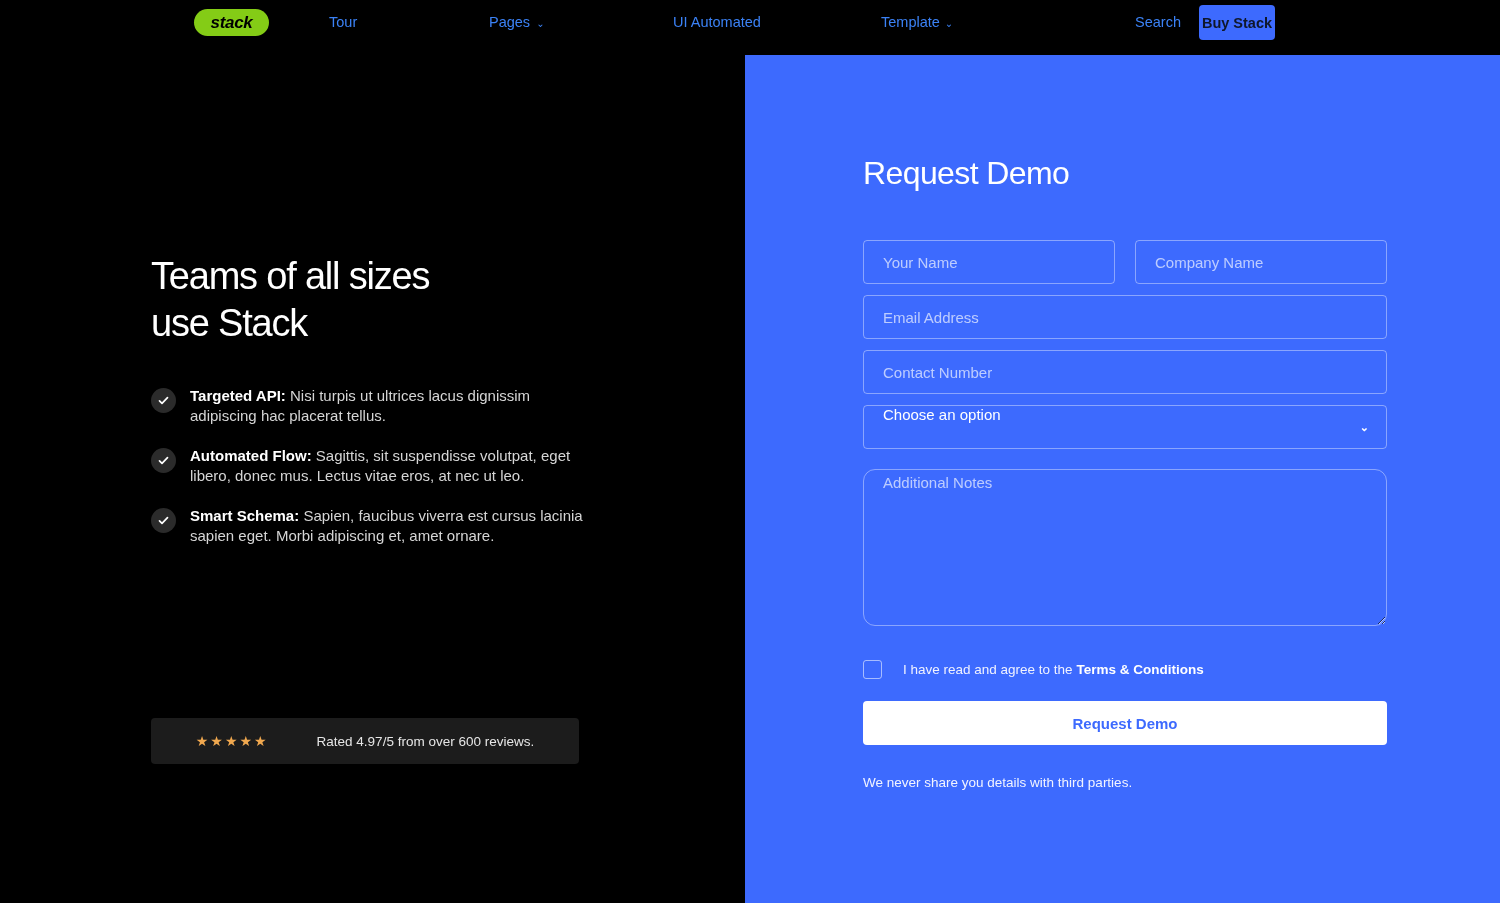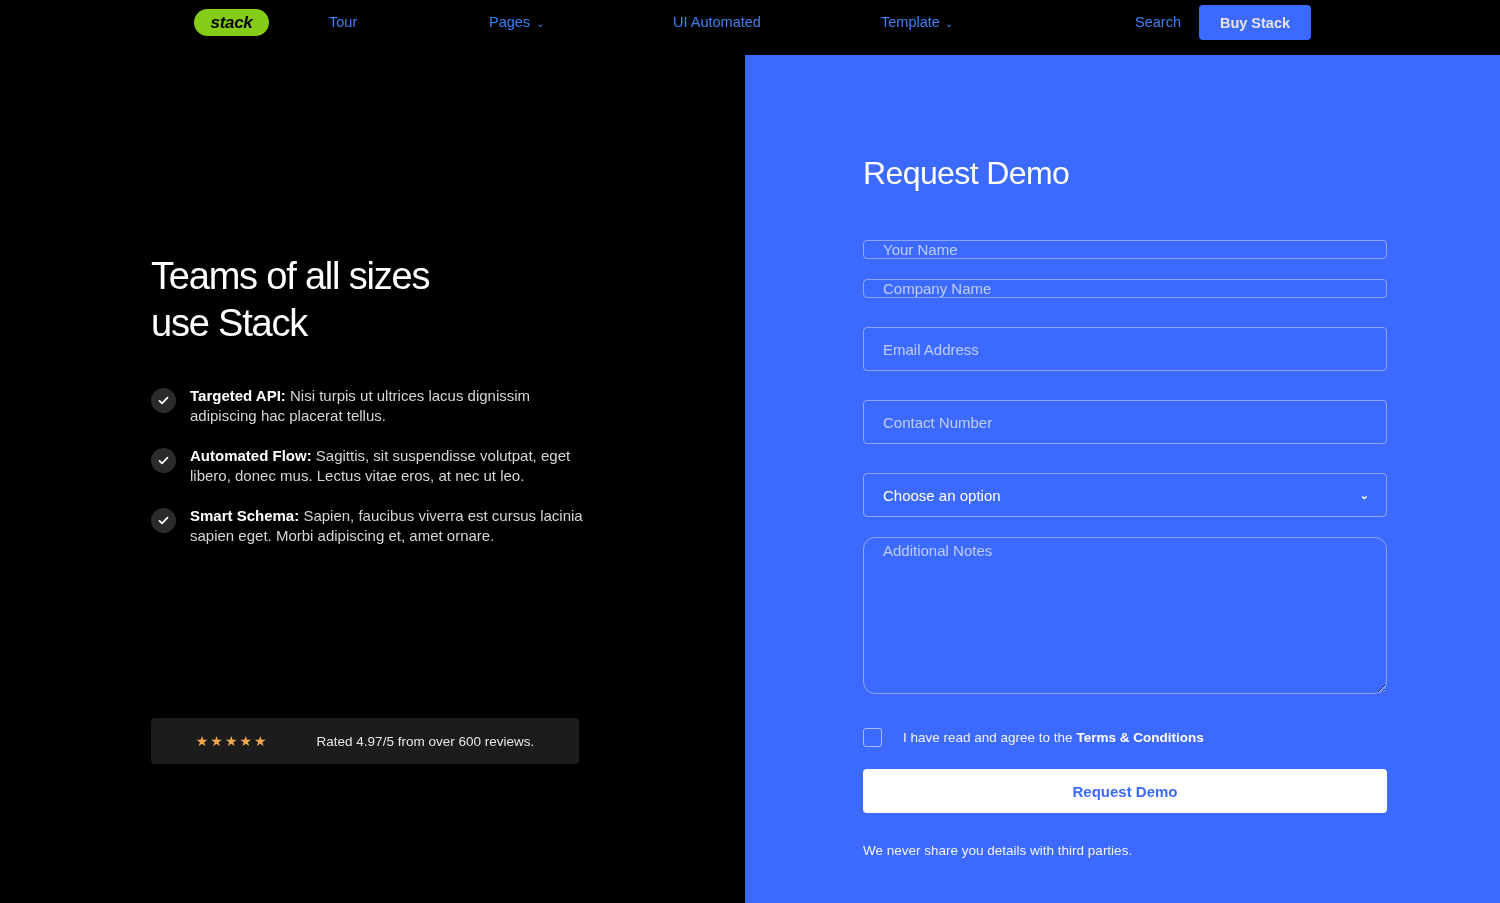--- a/index.html
+++ b/index.html
@@ -38,23 +38,23 @@
   }
   .nav-link .chev { font-size:10px; position:relative; top:1px; }
   #nav-tour      { left:329px; }
   #nav-pages     { left:489px;gap:6px; }
   #nav-snippets  { left:673px; }
   #nav-template  { left:881px; }
   #nav-search    { left:1087px;margin-left:48px; }
 
   .buy-btn {
     position:absolute; left:1199px; top:5px;
-    width:112px; height:35px;
+    width:76px; height:35px;
     background:#3d6afe;
-    color:#e5e5e5; font-size:14.5px; font-weight:bold;
+    color:#0f172a; font-size:14.5px; font-weight:bold;
     border:none; border-radius:4px;
     cursor:pointer;
     display:flex; align-items:center; justify-content:center;
   }
 
   
   .left-panel {
     position:absolute; top:55px; left:0;
     width:745px; height:848px;
     background:#000000;
@@ -113,40 +113,40 @@
 
   
   .form-wrap {
     position:absolute; left:118px; top:100px;
     width:524px;
   }
   .form-title {
     color:#ffffff; font-size:32px; font-weight:normal;
     letter-spacing:-0.6px; margin-bottom:48px;
   }
-  .field-row { display:flex; gap:20px; margin-bottom:29px;flex-direction:column; }
+  .field-row { display:flex; gap:20px; margin-bottom:11px; }
   .fld {
     width:100%; height:44px;
     background:transparent;
     border:1px solid rgba(255,255,255,0.40);
     border-radius:4px;
     color:#ffffff; font-size:15px;
     font-family:"Liberation Sans", sans-serif;
     padding:0 19px;
     outline:none;
   }
   .fld::placeholder { color:rgba(255,255,255,0.66); }
   .fld-half { flex:1 1 0; }
 
   .select-wrap { position:relative; margin-bottom:20px; }
   .select-box {
     width:100%; height:44px;
     border:1px solid rgba(255,255,255,0.40);
     border-radius:4px;
-    display:flex; align-items:center;
+    display:flex; align-items:flex-start;
     padding:0 19px;
     color:#ffffff; font-size:15px;
     cursor:pointer;
   }
   .select-chev {
     position:absolute; right:18px; top:50%;
     transform:translateY(-50%);
     color:#ffffff; font-size:11px; font-weight:bold;
     pointer-events:none;
   }

